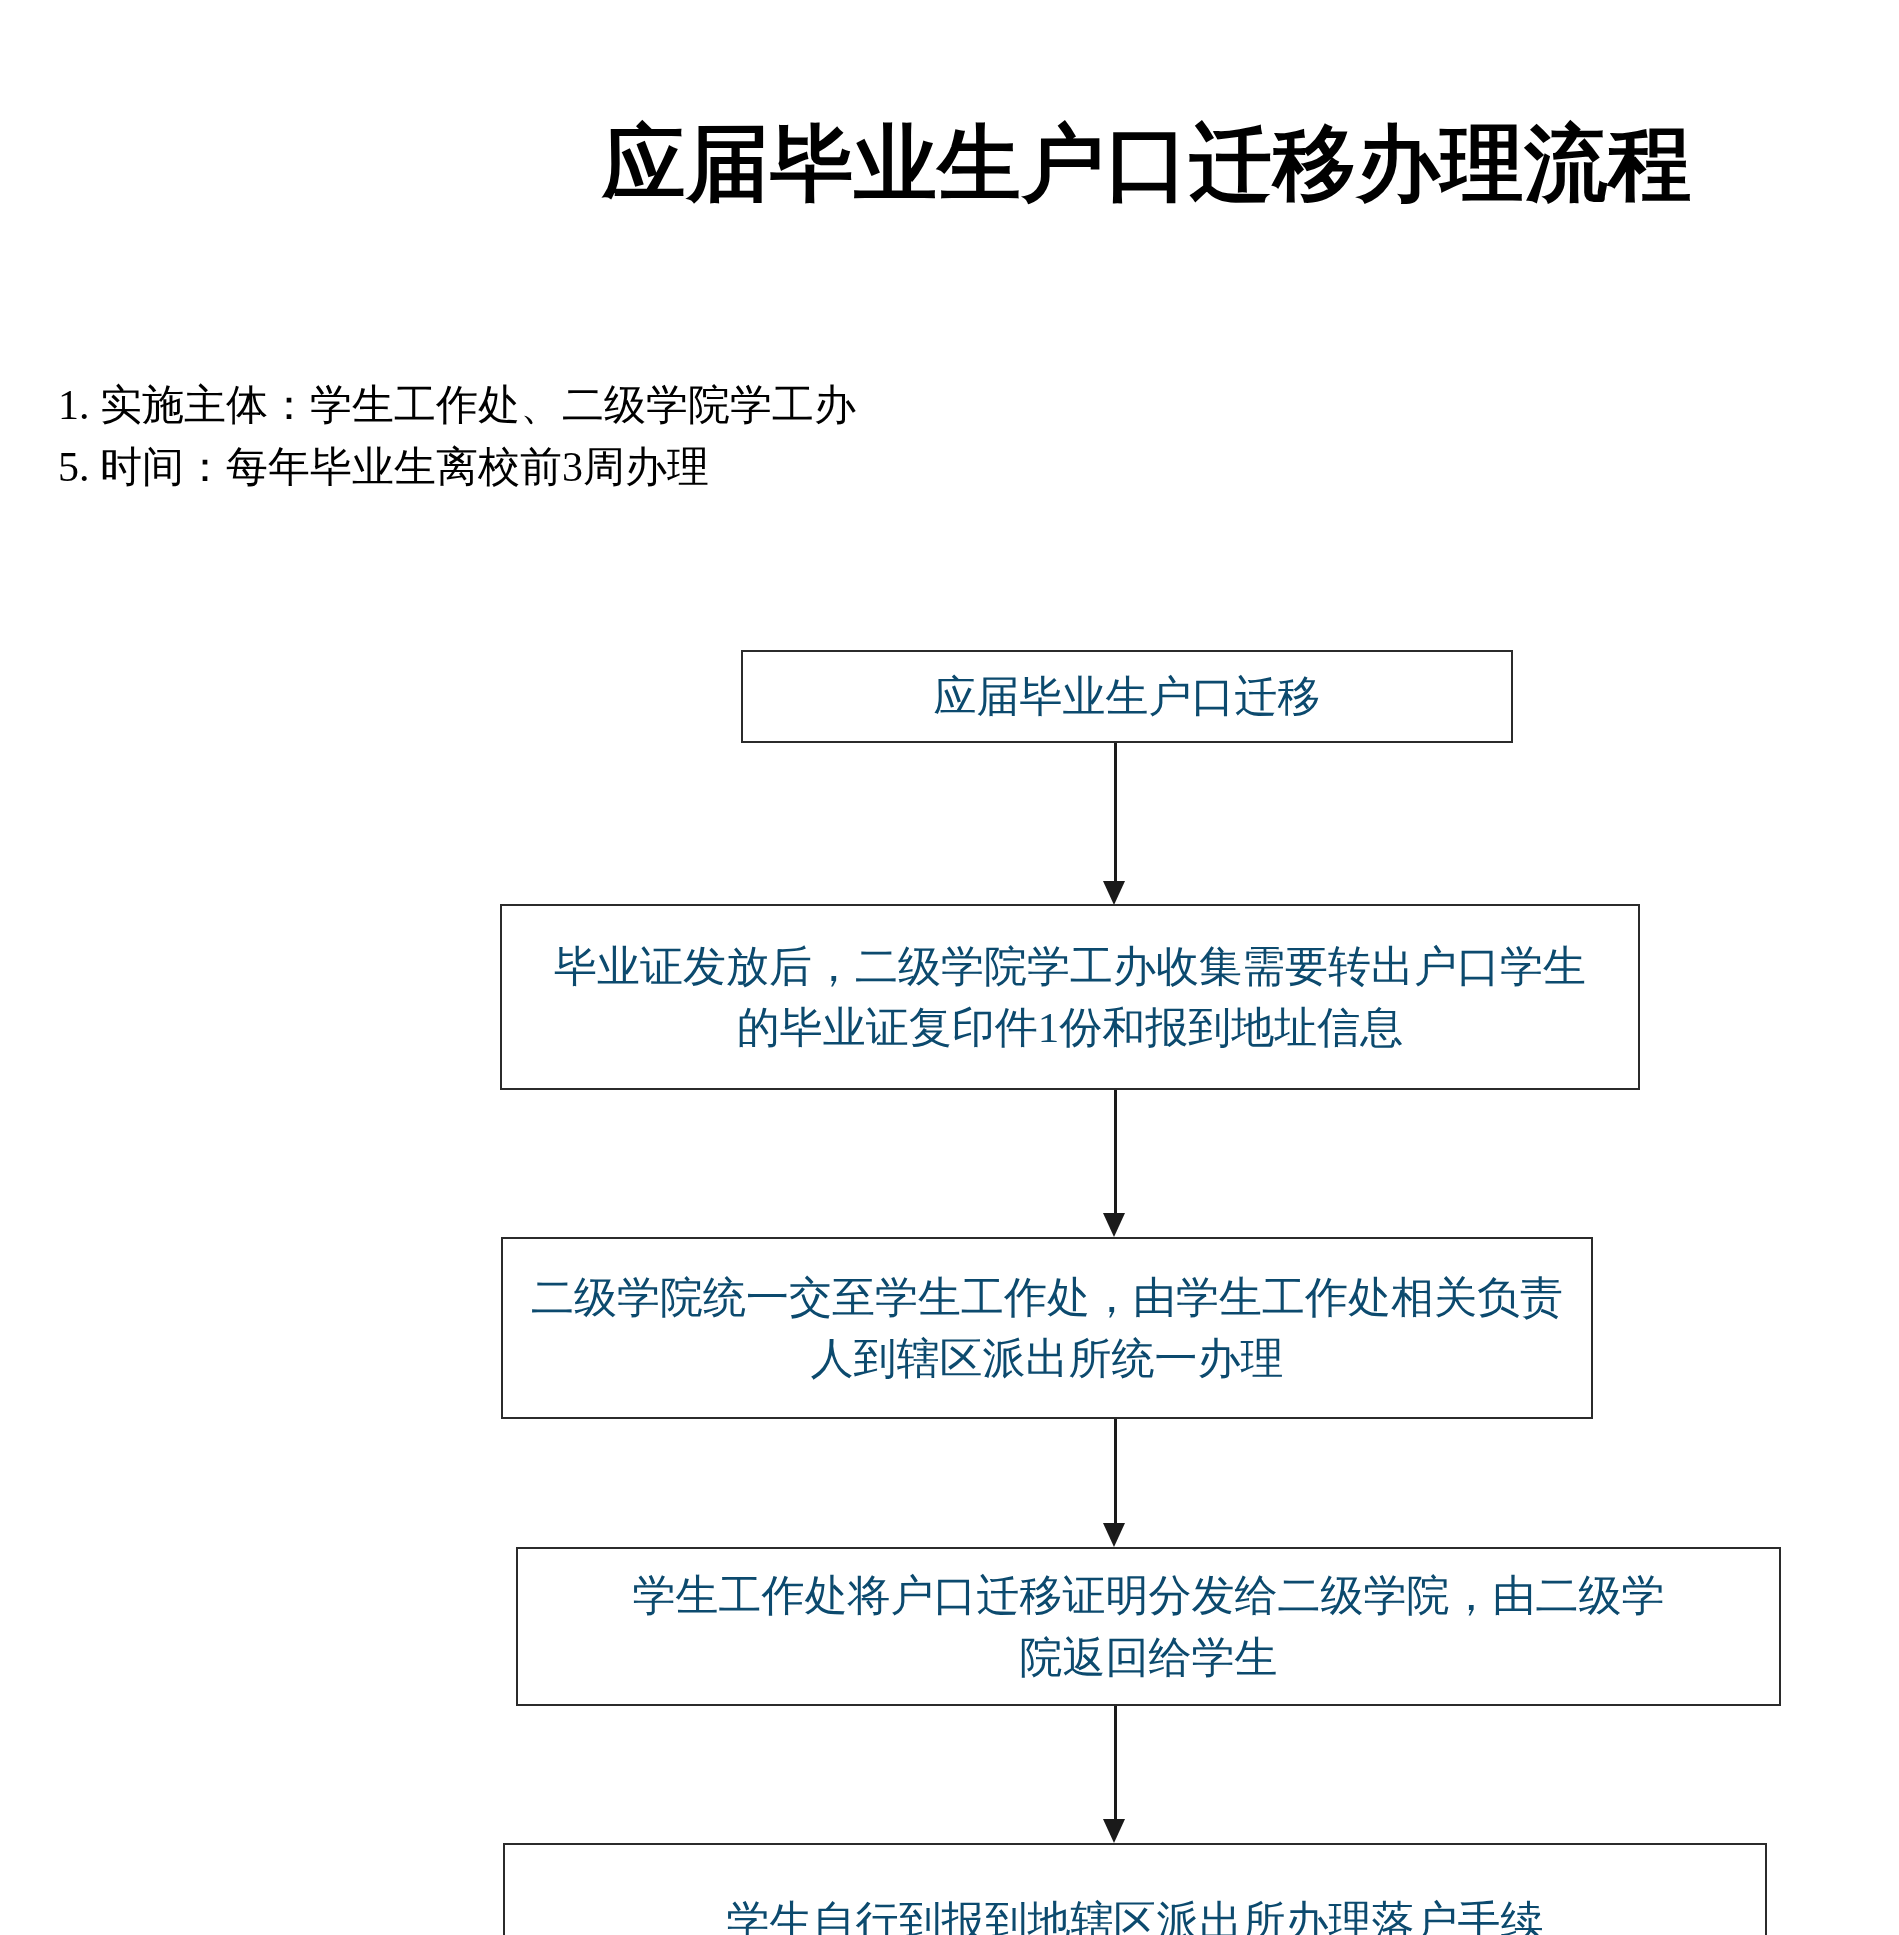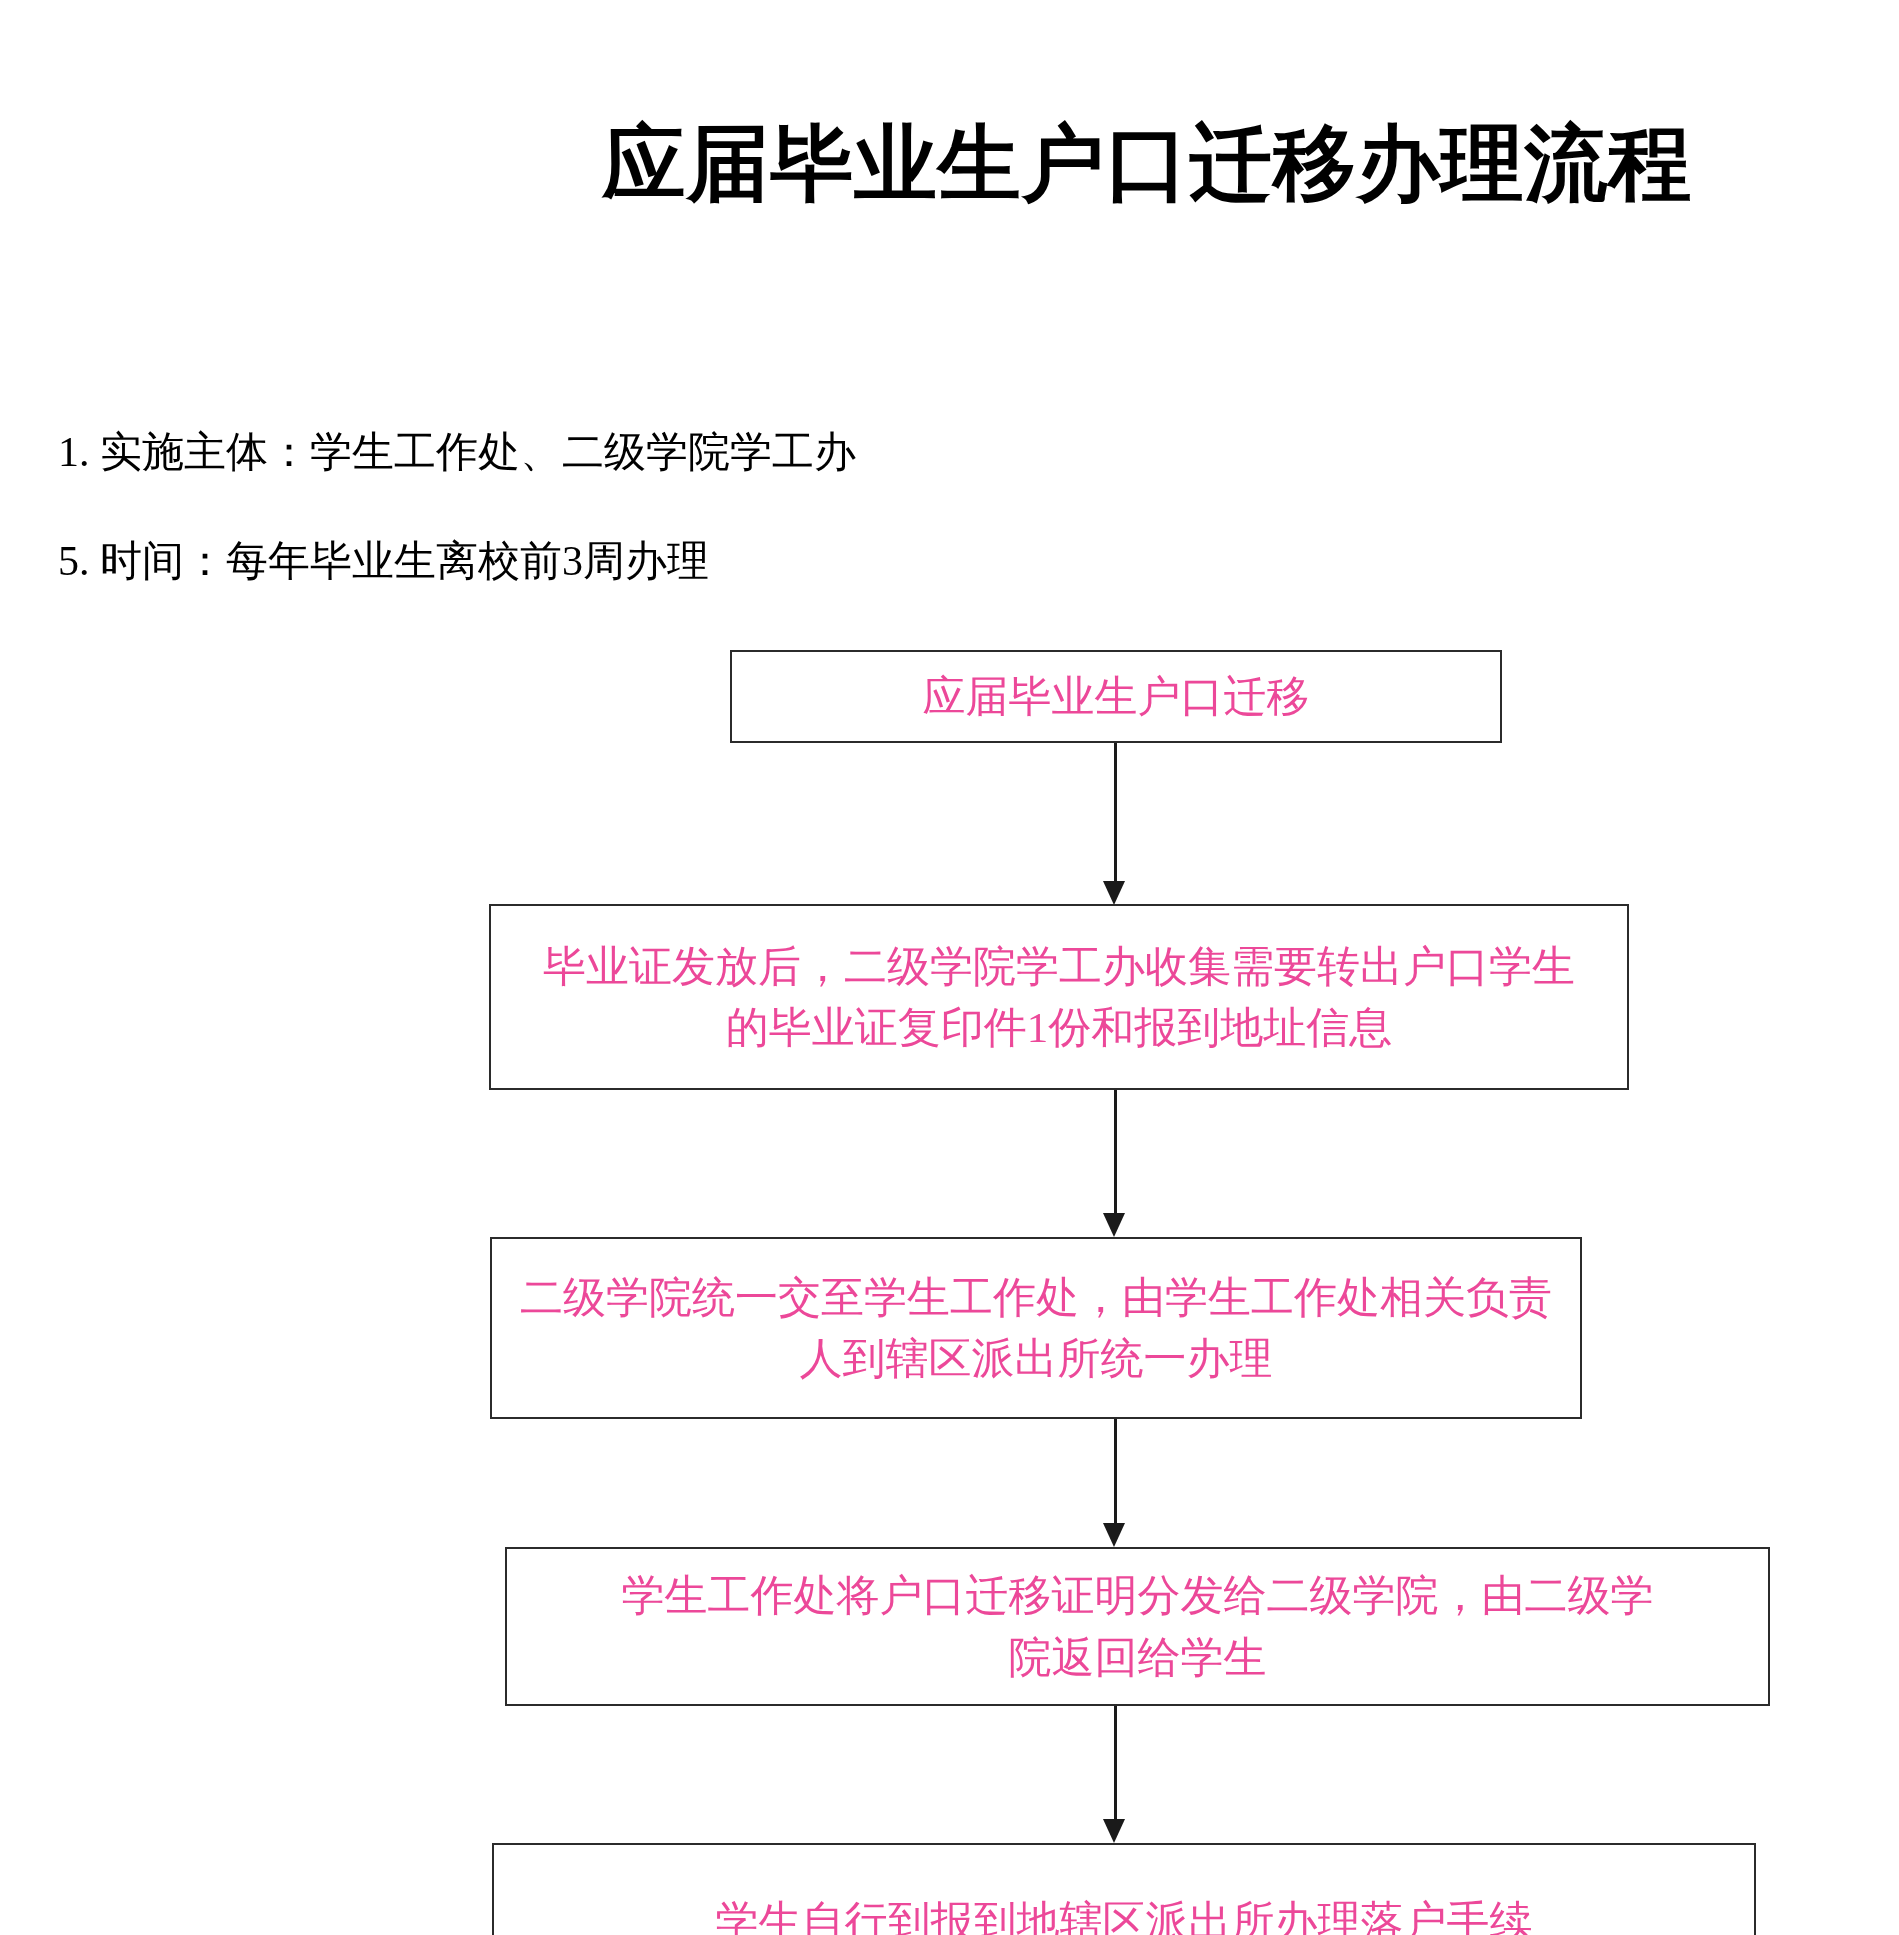--- a/index.html
+++ b/index.html
@@ -36,44 +36,44 @@
     position: absolute;
     left: 58px;
     top: 374px;
     width: 1394px;
     font-size: 42px;
     line-height: 1.48;
     color: #000000;
   }
   .intro-line {
     white-space: nowrap;
-    margin-top: 47px;
   }
 
   
   .flow {
     position: absolute;
     left: 0;
     top: 0;
     width: 1900px;
     height: 2071px;
   }
   .node {
     position: absolute;
     box-sizing: border-box;
     border: 2.7px solid #2b2b2b;
     background: #ffffff;
     display: flex;
     align-items: center;
     justify-content: center;
     text-align: center;
-    color: #ec4899;
+    color: #0c4a6e;
     font-size: 43px;
     line-height: 1.42;
     padding: 0 15.5px;
+    margin-left: 11px;
   }
   .node-text {
     display: block;
     width: 100%;
   }
 
   .arrow {
     position: absolute;
     width: 0;
   }

